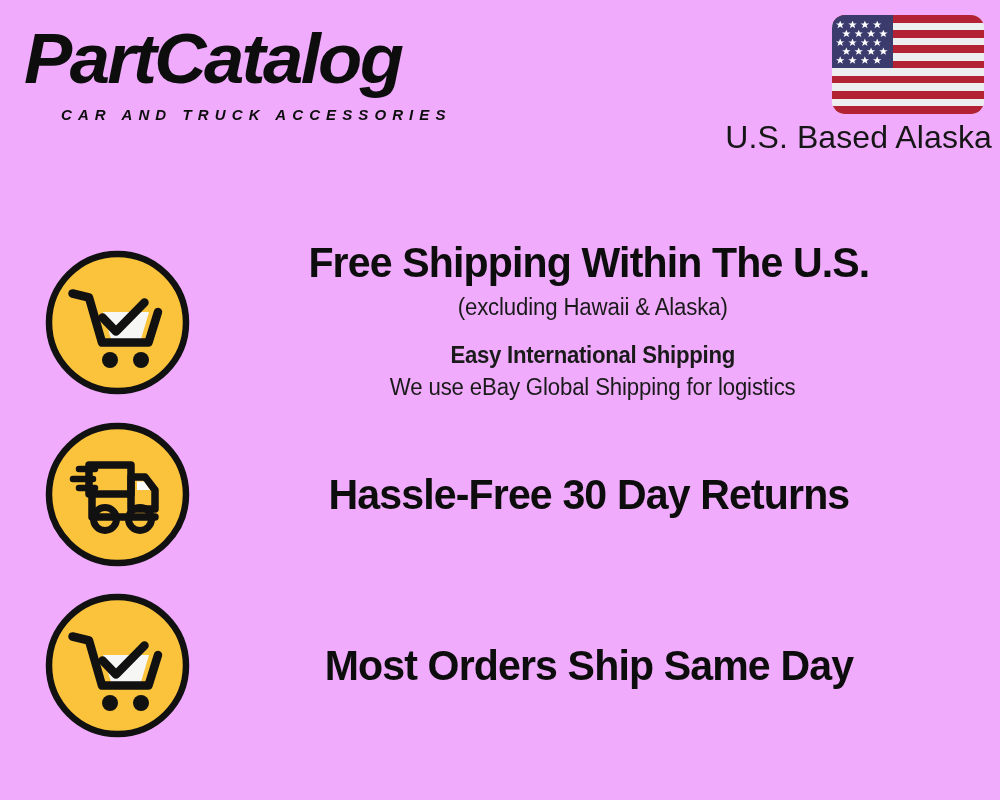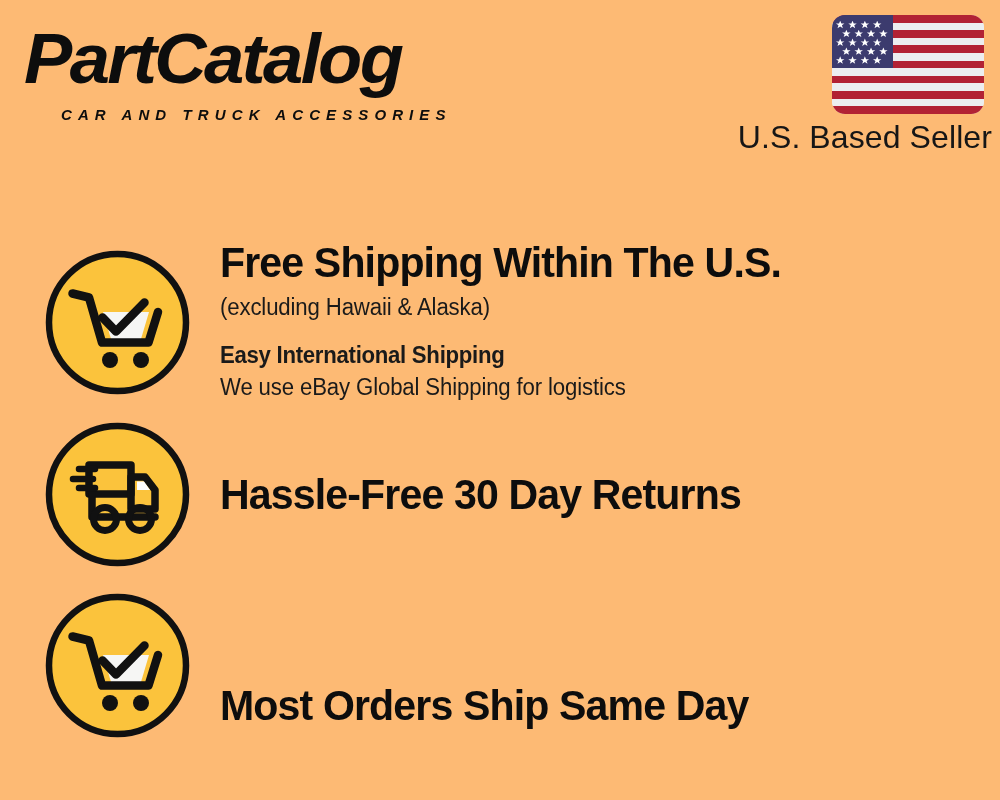--- a/index.html
+++ b/index.html
@@ -9,21 +9,21 @@
     background: #ffffff;
   }
   body {
     font-family: "Liberation Sans", sans-serif;
     -webkit-font-smoothing: antialiased;
   }
   #page {
     position: relative;
     width: 1000px;
     height: 800px;
-    background: #fdba74;
+    background: #f0abfc;
     overflow: hidden;
   }
 
   
   .brand-logo {
     position: absolute;
     left: 24px;
     top: 20px;
     width: 470px;
     height: 100px;
@@ -120,23 +120,24 @@
   .feature-icon {
     position: absolute;
     left: 45px;
     top: 0;
     width: 145px;
     height: 145px;
   }
   .feature-icon svg { display: block; width: 100%; height: 100%; }
   .feature-text {
     position: absolute;
-    left: 220px;
+    left: 226px;
     top: 0;
     width: 760px;
+    text-align: center;
   }
   .f-head {
     font-family: "Liberation Sans", sans-serif;
     font-weight: 700;
     font-size: 43px;
     line-height: 48px;
     letter-spacing: -0.9px;
     color: #0d0d0d;
     white-space: nowrap;
     transform: scaleX(0.955);
@@ -164,21 +165,21 @@
   #feature-1 .f-head { margin: 0 0 6px 0; }
   #feature-1 .f-sub-a { margin: 0 0 18px 0; }
   #feature-1 .f-sub-b { margin: 0 0 2px 0; }
 
   
   #feature-2 { top: 422px; }
   #feature-2 .feature-text { top: 48px; }
 
   
   #feature-3 { top: 593px; }
-  #feature-3 .feature-text { top: 48px; margin-top: 40px; }
+  #feature-3 .feature-text { top: 48px; }
 </style>
 </head>
 <body>
 
 <div id="page">
 
   <div class="brand-logo">
     <div class="brand-wordmark">PartCatalog</div>
     <div class="brand-tagline">CAR AND TRUCK ACCESSORIES</div>
   </div>
@@ -222,21 +223,21 @@
               <polygon points="0,-4.1 1.21,-1.27 4.28,-1.27 1.76,0.49 2.72,3.4 0,1.68 -2.72,3.4 -1.76,0.49 -4.28,-1.27 -1.21,-1.27" transform="translate(51.75,37)"></polygon>
               <polygon points="0,-4.1 1.21,-1.27 4.28,-1.27 1.76,0.49 2.72,3.4 0,1.68 -2.72,3.4 -1.76,0.49 -4.28,-1.27 -1.21,-1.27" transform="translate(8,46)"></polygon>
               <polygon points="0,-4.1 1.21,-1.27 4.28,-1.27 1.76,0.49 2.72,3.4 0,1.68 -2.72,3.4 -1.76,0.49 -4.28,-1.27 -1.21,-1.27" transform="translate(20.5,46)"></polygon>
               <polygon points="0,-4.1 1.21,-1.27 4.28,-1.27 1.76,0.49 2.72,3.4 0,1.68 -2.72,3.4 -1.76,0.49 -4.28,-1.27 -1.21,-1.27" transform="translate(33,46)"></polygon>
               <polygon points="0,-4.1 1.21,-1.27 4.28,-1.27 1.76,0.49 2.72,3.4 0,1.68 -2.72,3.4 -1.76,0.49 -4.28,-1.27 -1.21,-1.27" transform="translate(45.5,46)"></polygon>
             </g>
           </g>
         </svg>
       </div>
     </div>
-    <div class="seller-text">U.S. Based Seller</div>
+    <div class="seller-text">U.S. Based Alaska</div>
   </div>
 
   <div class="feature" id="feature-1">
     <div class="feature-icon">
       <svg viewBox="0 0 145 145" xmlns="http://www.w3.org/2000/svg" aria-hidden="true">
         <circle cx="72.5" cy="72.5" r="68.5" fill="#FBC33C" stroke="#111111" stroke-width="6.5"></circle>
         <polygon points="58,62 104,62 96,89 66,89" fill="#F6F6F4"></polygon>
         <path d="M27.5 43.5 L44 47.5 L57 92.5 L103.5 92.5 L113 62" fill="none" stroke="#111111" stroke-width="8.5" stroke-linecap="round" stroke-linejoin="round"></path>
         <path d="M57.5 67.5 L71 81.5 L99.5 52.5" fill="none" stroke="#111111" stroke-width="8.5" stroke-linecap="round" stroke-linejoin="round"></path>
         <circle cx="65" cy="110" r="8" fill="#111111"></circle>

